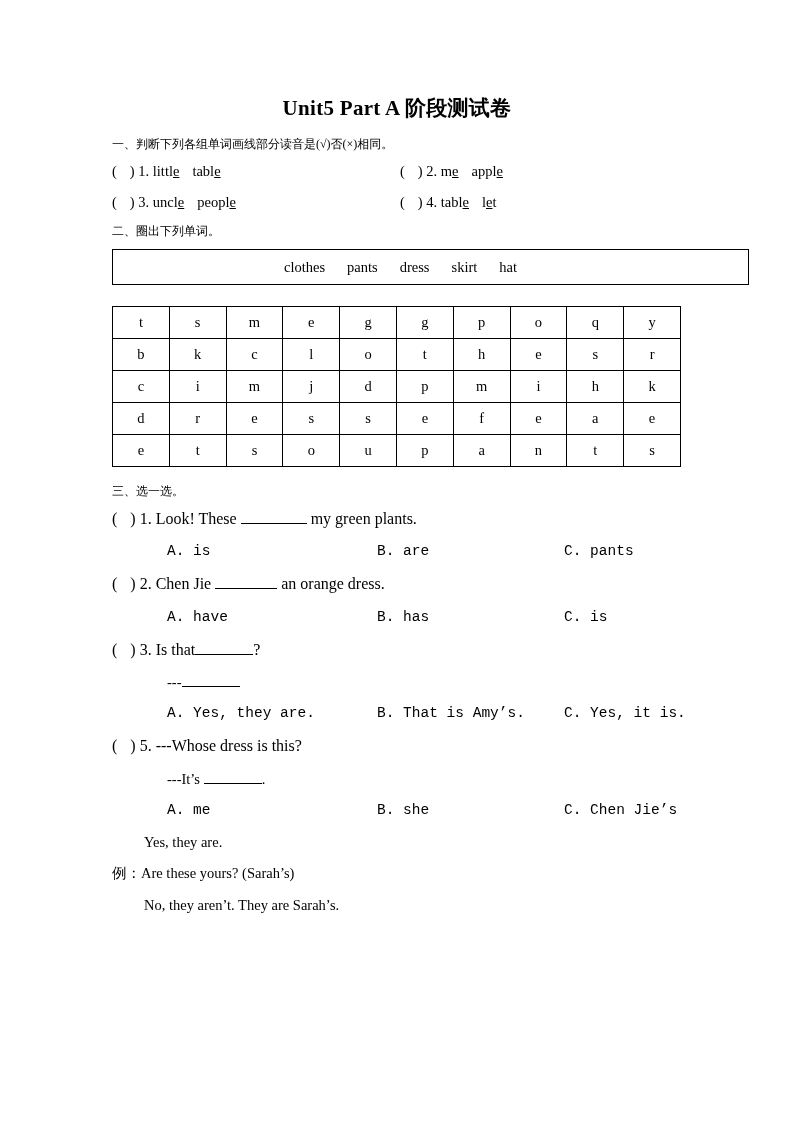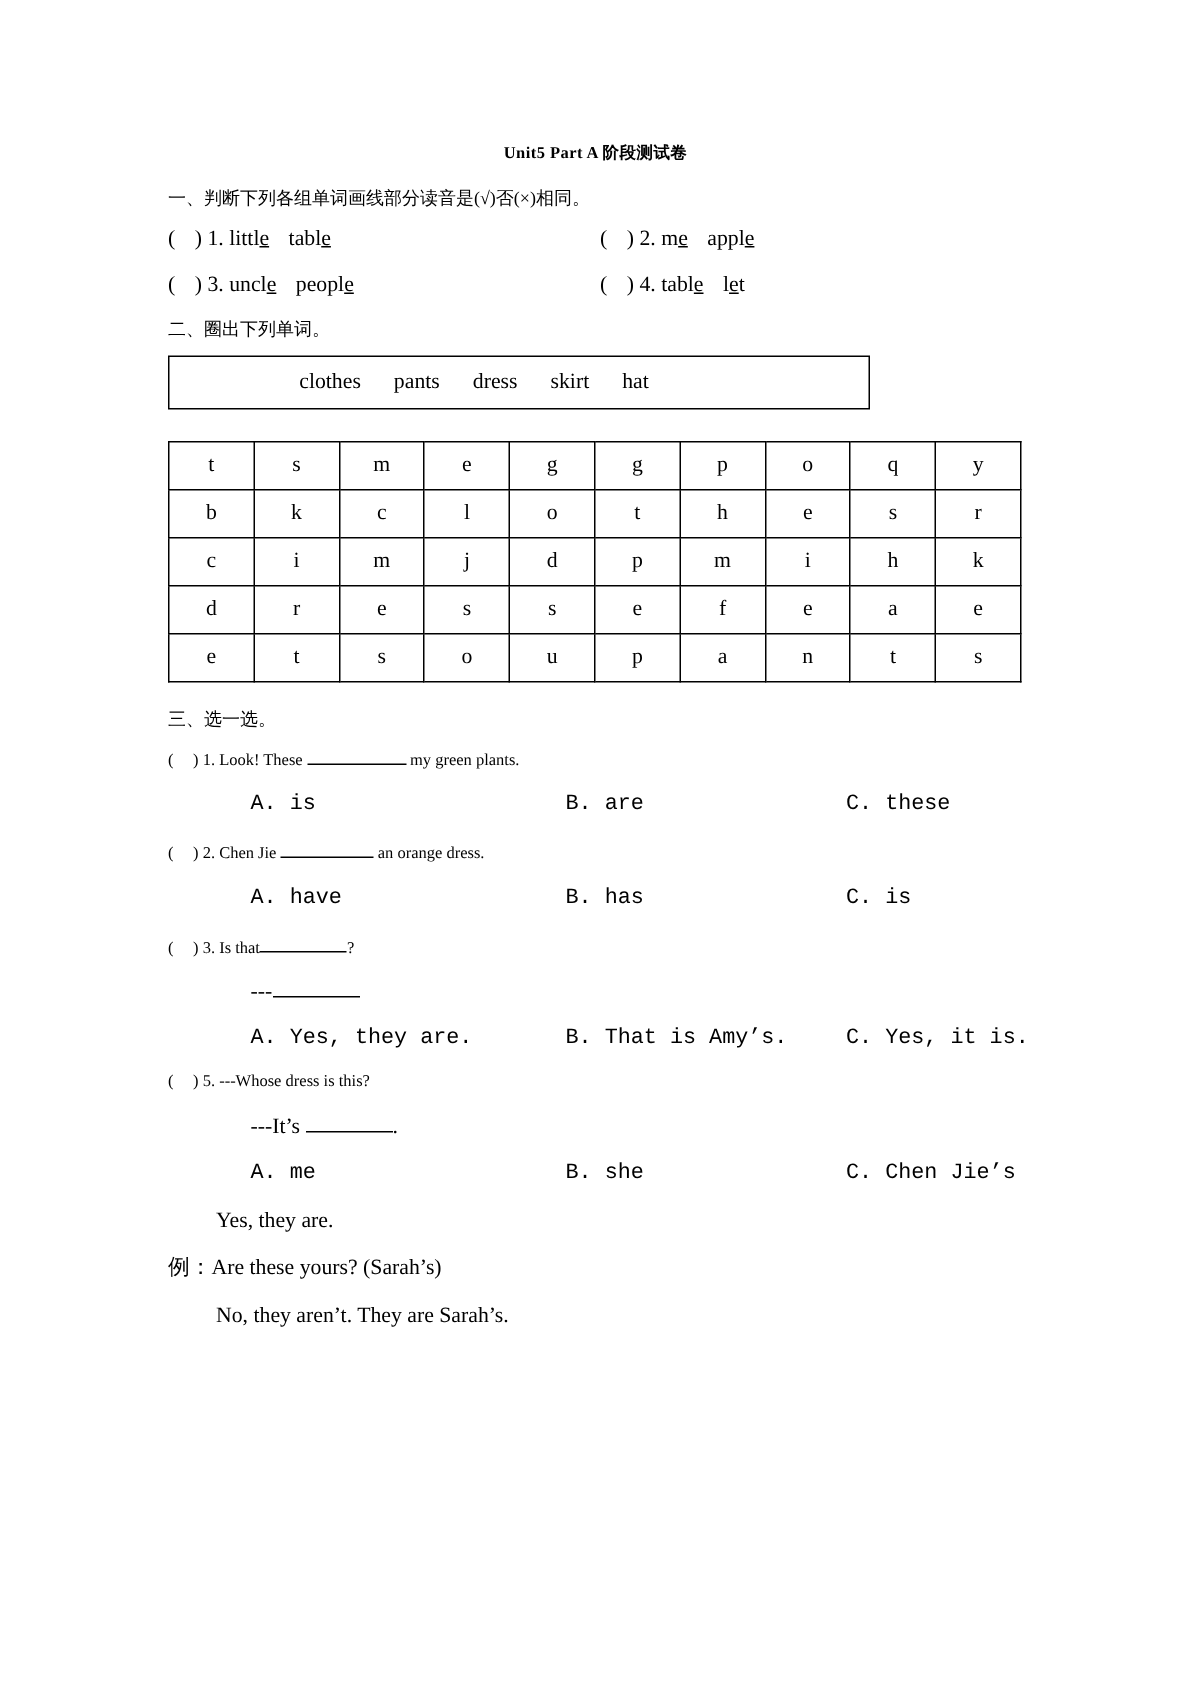--- a/index.html
+++ b/index.html
@@ -27,21 +27,21 @@
     position: absolute;
     left: 112px;
     top: 96px;
     width: 570px;
   }
 
   
   .doc-title {
     text-align: center;
     font-weight: bold;
-    font-size: 11px;
+    font-size: 21px;
     letter-spacing: 0.3px;
     margin: 0 0 15px 0;
     line-height: 1.2;
   }
 
   
   .section-heading {
     font-size: 12px;
     line-height: 1.35;
     margin: 0 0 9px 0;
@@ -67,21 +67,21 @@
     letter-spacing: 0px;
   }
   .paren .gap { display: inline-block; width: 13px; }
   .u { text-decoration: underline; }
   .wordgap { display: inline-block; width: 13px; }
 
   
   .word-box {
     border: 1px solid #000000;
     height: 36px;
-    width: 468px;
+    width: 637px;
     box-sizing: border-box;
     margin: 0 16px 21px 0;
     position: relative;
   }
   .word-box-inner {
     position: absolute;
     left: 0; right: 0;
     top: 50%;
     transform: translateY(-50%);
     text-align: center;
@@ -103,21 +103,21 @@
     border: 1px solid #000000;
     height: 31px;
     text-align: center;
     vertical-align: middle;
     font-size: 14.5px;
     padding: 0;
   }
 
   
   .q-stem {
-    font-size: 11px;
+    font-size: 16px;
     line-height: 1.4;
     margin: 0 0 11px 0;
     white-space: nowrap;
   }
   .q-sub {
     font-size: 14.5px;
     line-height: 1.4;
     margin: 0 0 11px 0;
     padding-left: 55px;
     white-space: nowrap;
@@ -250,21 +250,21 @@
         </tr>
       </tbody>
     </table>
 
     <div class="section-heading">三、选一选。</div>
 
     <div class="q-stem"><span class="paren">(<span class="gap"></span>)</span>&nbsp;<span>1.</span>&nbsp;<span>Look! These</span>&nbsp;<span class="blank b-long"></span>&nbsp;<span>my green plants.</span></div>
     <div class="options">
       <span class="opt a">A. is</span>
       <span class="opt b">B. are</span>
-      <span class="opt c">C. these</span>
+      <span class="opt c">C. pants</span>
     </div>
 
     <div class="q-stem"><span class="paren">(<span class="gap"></span>)</span>&nbsp;<span>2.</span>&nbsp;<span>Chen Jie</span>&nbsp;<span class="blank b-med"></span>&nbsp;<span>an orange dress.</span></div>
     <div class="options">
       <span class="opt a">A. have</span>
       <span class="opt b">B. has</span>
       <span class="opt c">C. is</span>
     </div>
 
     <div class="q-stem"><span class="paren">(<span class="gap"></span>)</span>&nbsp;<span>3.</span>&nbsp;<span>Is that</span><span class="blank b-short"></span><span>?</span></div>

